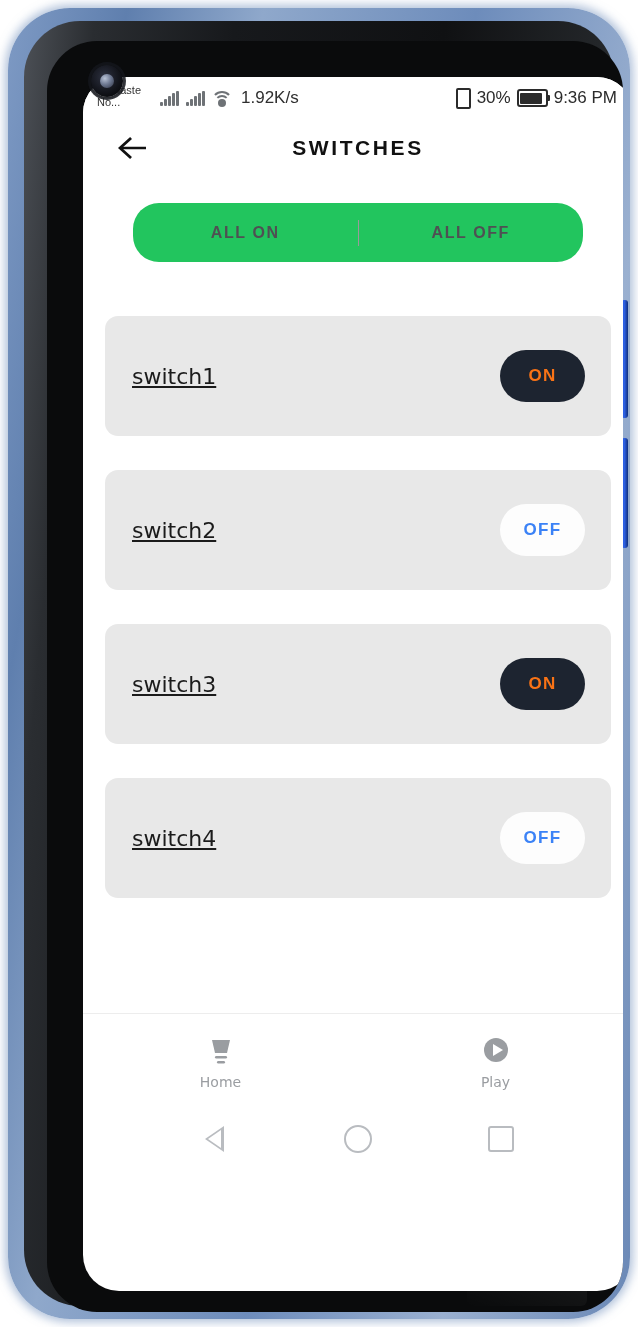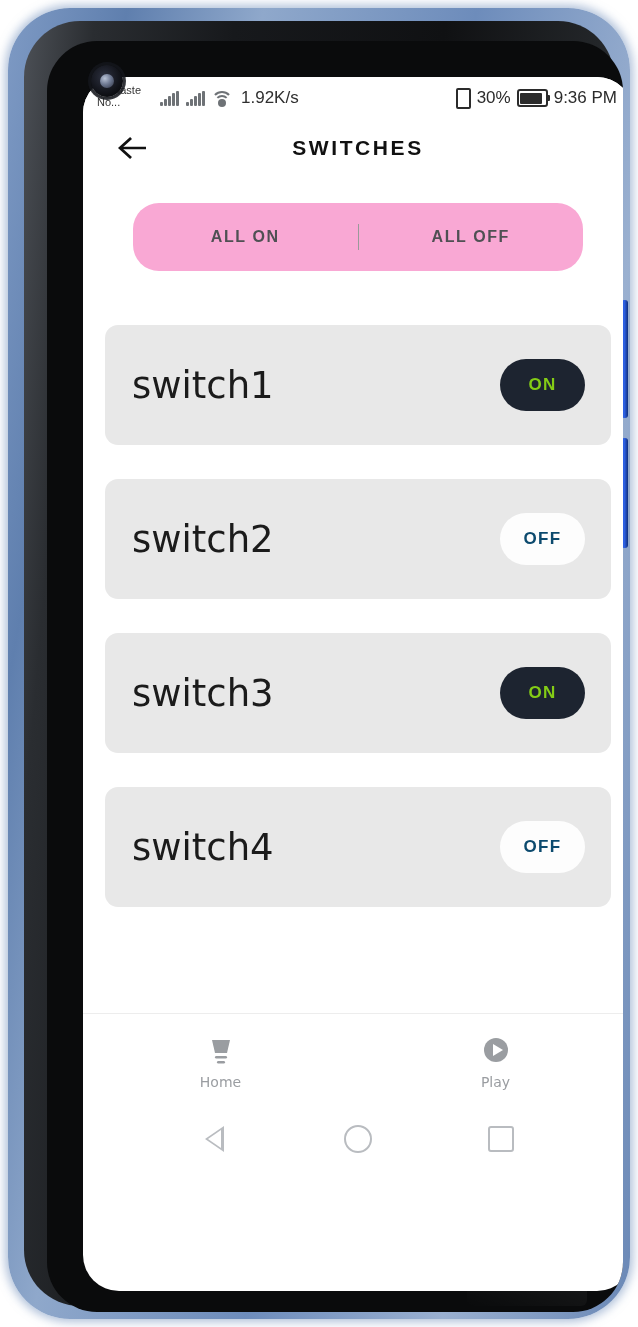--- a/index.html
+++ b/index.html
@@ -187,22 +187,22 @@
 
   
   #content {
     background: #ffffff;
     height: 965px;
     position: relative;
   }
 
   #all-toggle-bar {
     margin: 26px 50px 0 50px;
-    height: 68px;
-    background: #f9a8d4;
+    height: 59px;
+    background: #22c55e;
     border-radius: 26px;
     display: flex;
     align-items: center;
   }
   .all-btn {
     flex: 1;
     text-align: center;
     font-size: 16px;
     font-weight: bold;
     letter-spacing: 1.6px;
@@ -218,41 +218,42 @@
     background: #e8e8e8;
     border-radius: 13px;
     margin-bottom: 34px;
     display: flex;
     align-items: center;
     justify-content: space-between;
     padding: 0 26px 0 27px;
     box-sizing: border-box;
   }
   .switch-name {
-    font-size: 37px;
+    font-size: 22px;
     color: #1b1b1b;
     font-family: "DejaVu Sans", sans-serif;
     font-weight: normal;
+    text-decoration: underline;
   }
   .state-pill {
     min-width: 85px;
     height: 52px;
     border-radius: 26px;
     display: flex;
     align-items: center;
     justify-content: center;
     font-size: 17px;
     font-weight: bold;
     letter-spacing: 1.3px;
     cursor: pointer;
     box-sizing: border-box;
     padding: 0 14px;
   }
-  .state-pill.on  { background: #1d2430; color: #84cc16; }
-  .state-pill.off { background: #fdfdfd; color: #0c4a6e; }
+  .state-pill.on  { background: #1d2430; color: #f97316; }
+  .state-pill.off { background: #fdfdfd; color: #3b82f6; }
 
   
   #bottom-nav {
     position: absolute;
     left: 0; right: 0;
     bottom: 58px;
     height: 96px;
     background: #ffffff;
     border-top: 1px solid #ededed;
     display: flex;

